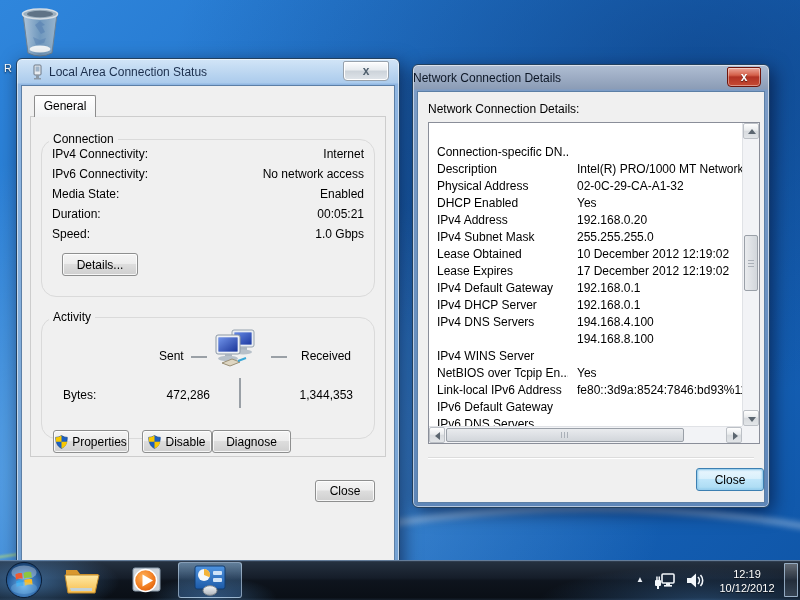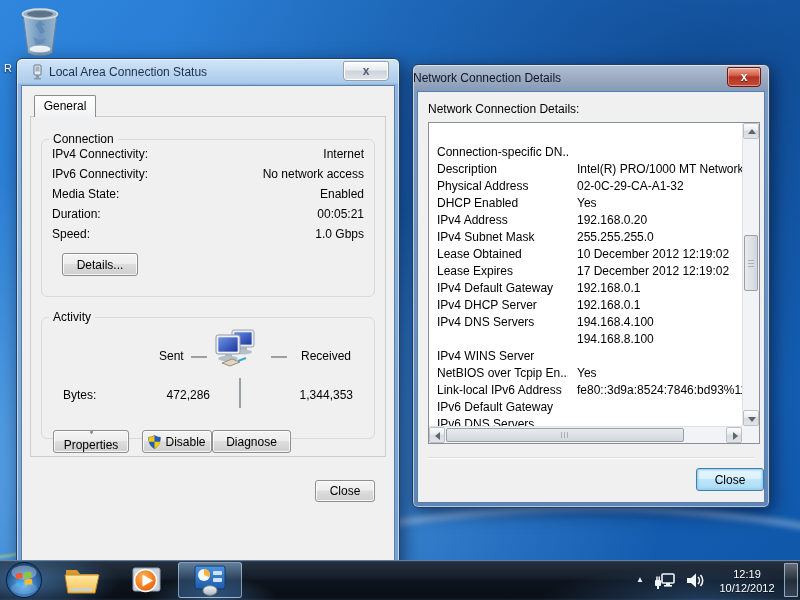--- a/index.html
+++ b/index.html
@@ -49,21 +49,21 @@
       border:1px solid #6e150c; box-shadow:inset 0 0 0 1px rgba(255,255,255,.4); }
   .client { position:absolute; left:4px; right:4px; top:26px; bottom:4px;
             background:#f0f0f0; border:1px solid #5c7fa6; }
 
   
   .tab { position:absolute; left:12px; top:9px; width:62px; height:22px; z-index:2;
          background:linear-gradient(#fff,#f1f2f3); border:1px solid #8c8c8c; border-bottom:none;
          border-radius:2px 2px 0 0; text-align:center; line-height:21px; }
   .tabpage { position:absolute; left:8px; top:30px; width:356px; height:341px;
              background:#f0f0f0; border:1px solid #cdcdcd; }
-  .grp { position:absolute; left:10px; right:10px; border:1px solid #dadada; border-radius:6px; }
+  .grp { position:absolute; left:10px; right:10px; border:1px solid #dadada; border-radius:15px; }
   .grp-label { position:absolute; top:-8px; left:7px; background:#f0f0f0; padding:0 4px; }
   .grp1 { top:22px; height:158px; }
   .grp2 { top:200px; height:122px; }
   .crow { position:absolute; left:21px; right:21px; height:16px; }
   .crow .val { position:absolute; right:0; }
   .abs { position:absolute; white-space:nowrap; }
   .dash { position:absolute; width:16px; height:2px; background:#9aa0a6; }
   .vline { position:absolute; width:2px; background:#9aa0a6; }
   .btn { position:absolute; background:linear-gradient(#f4f4f4,#ededed 45%,#dddddd 50%,#cfcfcf);
          border:1px solid #8e8f8f; border-radius:3px; font-size:12px; text-align:center;
@@ -233,21 +233,21 @@
         <path d="M30,34 l8,-3" stroke="#39a7d7" stroke-width="2" fill="none"></path>
       </svg>
       <div class="dash" style="left:240px; top:239px;"></div>
       <span class="abs" style="left:270px; top:232px;">Received</span>
 
       <span class="abs" style="left:32px; top:271px;">Bytes:</span>
       <span class="abs" style="left:100px; top:271px; width:79px; text-align:right;">472,286</span>
       <div class="vline" style="left:208px; top:261px; height:30px;"></div>
       <span class="abs" style="left:240px; top:271px; width:82px; text-align:right;">1,344,353</span>
 
-      <div class="btn" style="left:22px; top:313px; width:76px; height:23px;flex-direction:column;">
+      <div class="btn" style="left:22px; top:313px; width:76px; height:23px;">
         <svg width="13" height="14" viewBox="0 0 13 14">
           <path d="M6.5,0.5 C4.5,1.8 2.4,2.3 0.7,2.3 C0.7,7.5 2.4,11.5 6.5,13.4 C10.6,11.5 12.3,7.5 12.3,2.3 C10.6,2.3 8.5,1.8 6.5,0.5 Z" fill="#1d5fbf" stroke="#0f3f86" stroke-width=".6"></path>
           <path d="M6.5,0.5 C4.5,1.8 2.4,2.3 0.7,2.3 L0.9,6.8 L6.5,6.8 Z" fill="#f8c800"></path>
           <path d="M6.5,6.8 L12.1,6.8 C11.6,10 10,12 6.5,13.4 Z" fill="#f8c800"></path>
         </svg>
         <span>Properties</span>
       </div>
       <div class="btn" style="left:111px; top:313px; width:70px; height:23px;">
         <svg width="13" height="14" viewBox="0 0 13 14">
           <path d="M6.5,0.5 C4.5,1.8 2.4,2.3 0.7,2.3 C0.7,7.5 2.4,11.5 6.5,13.4 C10.6,11.5 12.3,7.5 12.3,2.3 C10.6,2.3 8.5,1.8 6.5,0.5 Z" fill="#1d5fbf" stroke="#0f3f86" stroke-width=".6"></path>

